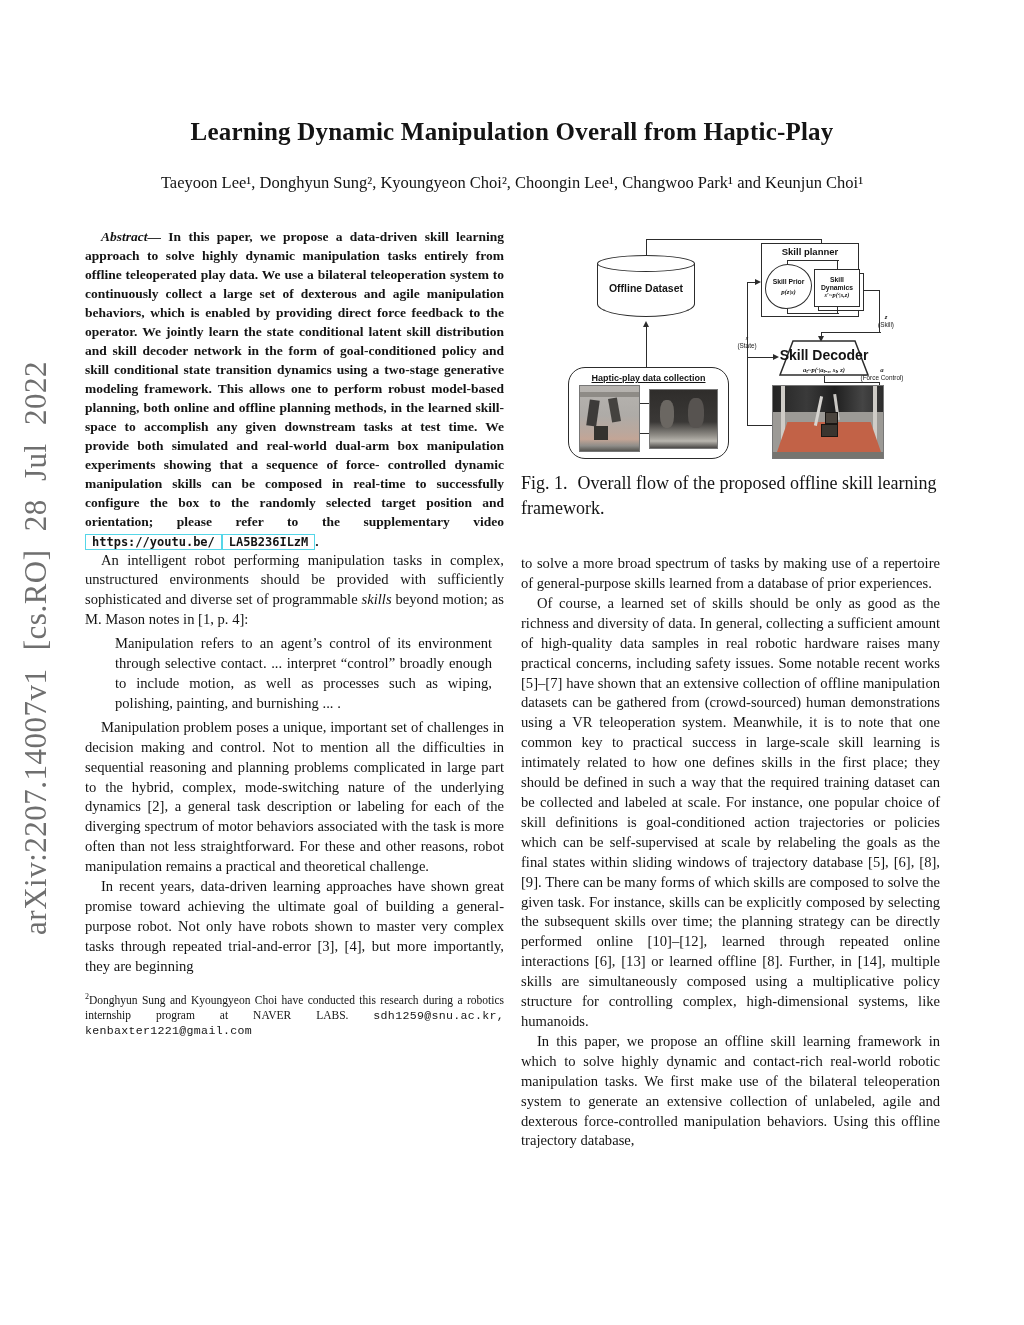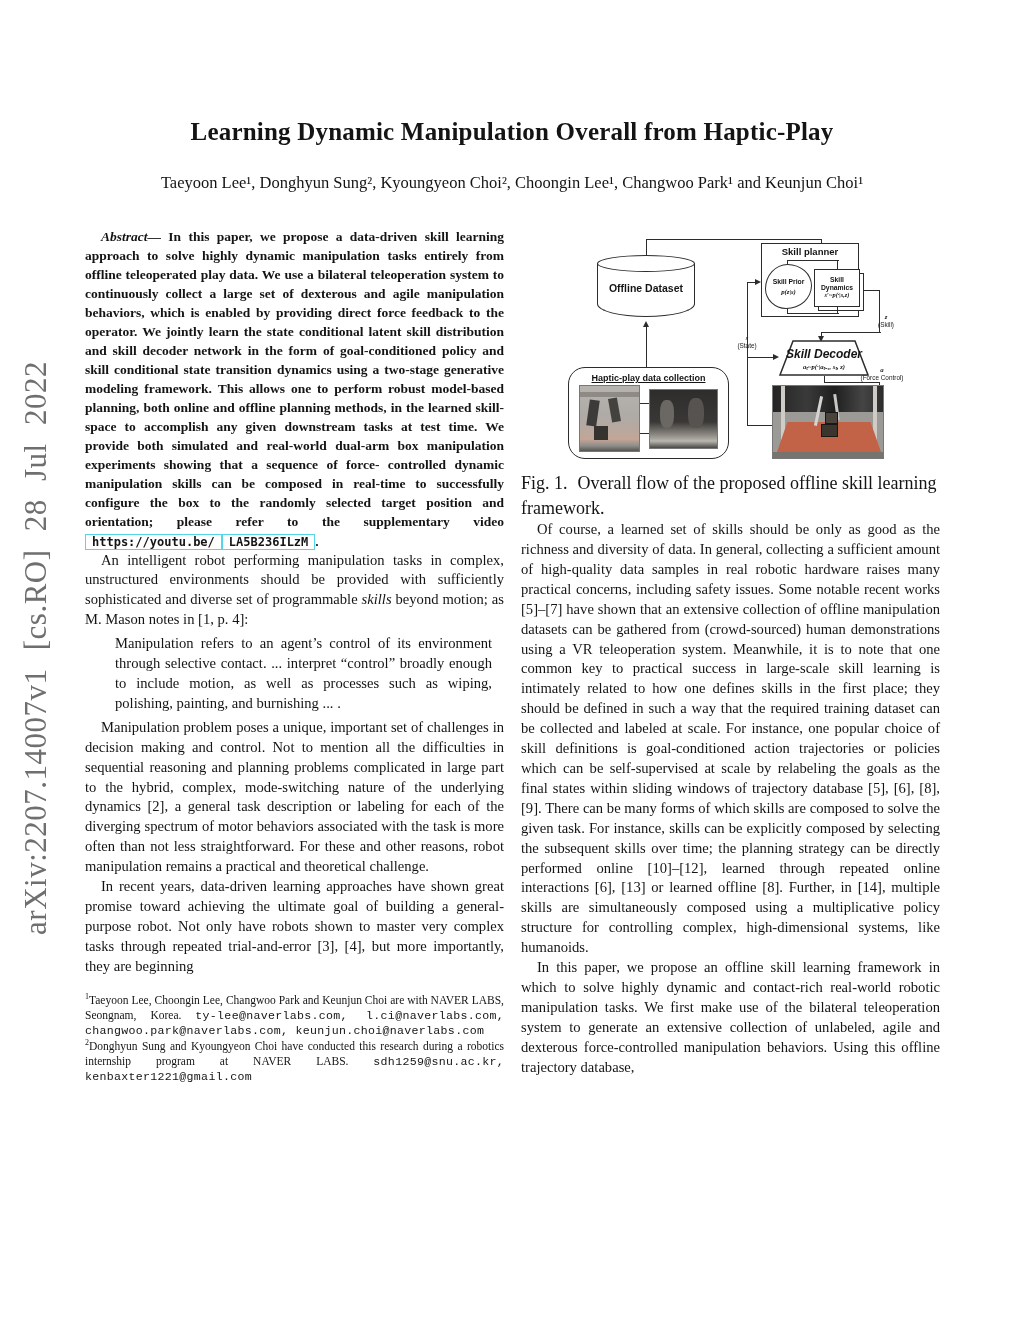--- a/index.html
+++ b/index.html
@@ -56,21 +56,21 @@
   .cloud .t1 { font-size:6.8px; font-weight:bold; }
   .cloud .t2 { font-size:6.8px; font-style:italic; font-weight:bold; font-family:"Liberation Serif",serif; }
   .dynbox-shadow { position:absolute; left:297px; top:40px; width:46px; height:38px; border:1.4px solid #2c2c2c; background:#fff; z-index:2; }
   .dynbox { position:absolute; left:293px; top:36px; width:46px; height:38px; border:1.4px solid #2c2c2c; background:#fff; z-index:3;
             display:flex; flex-direction:column; align-items:center; justify-content:center; }
   .dynbox .t1 { font-size:6.8px; font-weight:bold; line-height:1.15; text-align:center; }
   .dynbox .t2 { font-size:6.4px; font-style:italic; font-weight:bold; font-family:"Liberation Serif",serif; }
   .decoder { position:absolute; left:258px; top:107px; width:90px; height:36px; z-index:3; }
   .decoder svg { position:absolute; left:0; top:0; }
   .decoder .txt { position:absolute; left:0; top:6px; width:90px; text-align:center; }
-  .decoder .t1 { font-size:12px; font-weight:bold;font-style:italic; }
+  .decoder .t1 { font-size:14px; font-weight:bold; }
   .decoder .t2 { font-size:6.6px; font-style:italic; font-weight:bold; font-family:"Liberation Serif",serif; }
   .haptic-box { position:absolute; left:47px; top:134px; width:161px; height:92px; border:1.6px solid #2c2c2c; border-radius:17px; background:#fff; z-index:2; }
   .haptic-title { position:absolute; left:47px; top:139px; width:161px; text-align:center; font-size:9px; font-weight:bold; z-index:4;text-decoration:underline; }
   .photo { position:absolute; overflow:hidden; z-index:3; border:1px solid #777; }
   .photoA { left:58px; top:152px; width:61px; height:67px; background:linear-gradient(#b7b4b0 0%, #aeaba7 45%, #bba79c 72%, #c3a596 82%, #8f8d89 92%, #565551 100%); }
   .photoA .blob1 { position:absolute; left:8px; top:14px; width:10px; height:26px; background:#3d3b39; transform:rotate(8deg); }
   .photoA .blob2 { position:absolute; left:30px; top:12px; width:9px; height:24px; background:#44423f; transform:rotate(-10deg); }
   .photoA .blob3 { position:absolute; left:14px; top:40px; width:14px; height:14px; background:#35332f; }
   .photoA .shelf { position:absolute; left:0; top:6px; width:61px; height:5px; background:#8e8b86; }
   .photoB { left:128px; top:156px; width:69px; height:60px; background:linear-gradient(#2f2d2b 0%, #3a3836 55%, #8f8c86 78%, #b9b6af 88%, #4a4846 100%); }
@@ -109,21 +109,20 @@
     <p><span>An intelligent robot performing manipulation tasks in complex, unstructured environments should be provided with sufficiently sophisticated and diverse set of programmable </span><span class="it">skills</span><span> beyond motion; as M. Mason notes in [1, p. 4]:</span></p>
 
     <blockquote>
         <p>Manipulation refers to an agent’s control of its environment through selective contact. ... interpret “control” broadly enough to include motion, as well as processes such as wiping, polishing, painting, and burnishing ... .</p>
       </blockquote>
 
     <p>Manipulation problem poses a unique, important set of challenges in decision making and control. Not to mention all the difficulties in sequential reasoning and planning problems complicated in large part to the hybrid, complex, mode-switching nature of the underlying dynamics [2], a general task description or labeling for each of the diverging spectrum of motor behaviors associated with the task is more often than not less straightforward. For these and other reasons, robot manipulation remains a practical and theoretical challenge.</p>
     <p>In recent years, data-driven learning approaches have shown great promise toward achieving the ultimate goal of building a general-purpose robot. Not only have robots shown to master very complex tasks through repeated trial-and-error [3], [4], but more importantly, they are beginning</p>
 
     <div class="footnotes">
-      <div><sup>1</sup><span>Taeyoon Lee, Choongin Lee, Changwoo Park and Keunjun Choi are with NAVER LABS, Seongnam, Korea. </span><span class="mono">ty-lee@naverlabs.com, l.ci@naverlabs.com, changwoo.park@naverlabs.com, keunjun.choi@naverlabs.com</span></div>
       <div><sup>2</sup><span>Donghyun Sung and Kyoungyeon Choi have conducted this research during a robotics internship program at NAVER LABS. </span><span class="mono">sdh1259@snu.ac.kr, kenbaxter1221@gmail.com</span></div>
     </div>
   </div>
 
   <div class="col">
 
     <div class="figure-wrap">
 
       <div class="hl" style="left:125px; top:6px; width:176px;"></div>
       <div class="vl" style="left:125px; top:6px; height:17px;"></div>
@@ -216,16 +215,17 @@
         <div class="arm1"></div>
         <div class="arm2"></div>
         <div class="box1"></div>
         <div class="box2"></div>
         <div class="floor"></div>
       </div>
     </div>
 
     <p class="fig-caption noindent"><span class="tag">Fig. 1.</span><span>Overall flow of the proposed offline skill learning framework.</span></p>
 
+    <p class="noindent rc-p1">to solve a more broad spectrum of tasks by making use of a repertoire of general-purpose skills learned from a database of prior experiences.</p>
     <p>Of course, a learned set of skills should be only as good as the richness and diversity of data. In general, collecting a sufficient amount of high-quality data samples in real robotic hardware raises many practical concerns, including safety issues. Some notable recent works [5]–[7] have shown that an extensive collection of offline manipulation datasets can be gathered from (crowd-sourced) human demonstrations using a VR teleoperation system. Meanwhile, it is to note that one common key to practical success in large-scale skill learning is intimately related to how one defines skills in the first place; they should be defined in such a way that the required training dataset can be collected and labeled at scale. For instance, one popular choice of skill definitions is goal-conditioned action trajectories or policies which can be self-supervised at scale by relabeling the goals as the final states within sliding windows of trajectory database [5], [6], [8], [9]. There can be many forms of which skills are composed to solve the given task. For instance, skills can be explicitly composed by selecting the subsequent skills over time; the planning strategy can be directly performed online [10]–[12], learned through repeated online interactions [6], [13] or learned offline [8]. Further, in [14], multiple skills are simultaneously composed using a multiplicative policy structure for controlling complex, high-dimensional systems, like humanoids.</p>
     <p>In this paper, we propose an offline skill learning framework in which to solve highly dynamic and contact-rich real-world robotic manipulation tasks. We first make use of the bilateral teleoperation system to generate an extensive collection of unlabeled, agile and dexterous force-controlled manipulation behaviors. Using this offline trajectory database,</p>
   </div>
 </div>
 
 </body></html>

